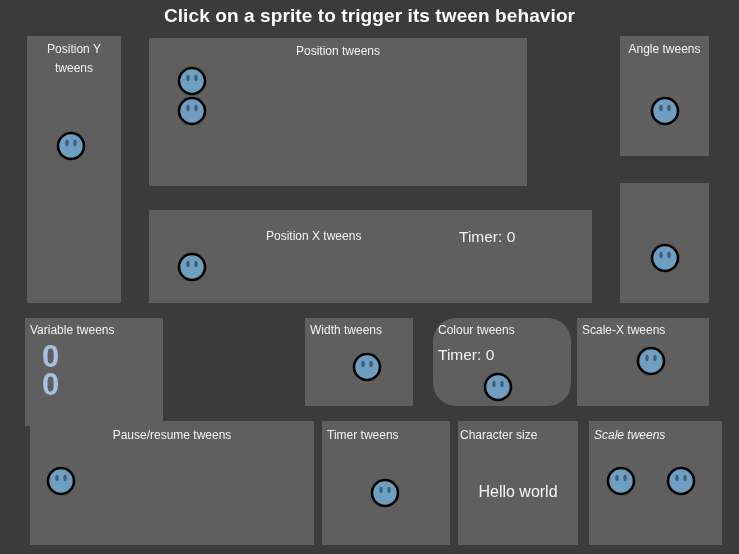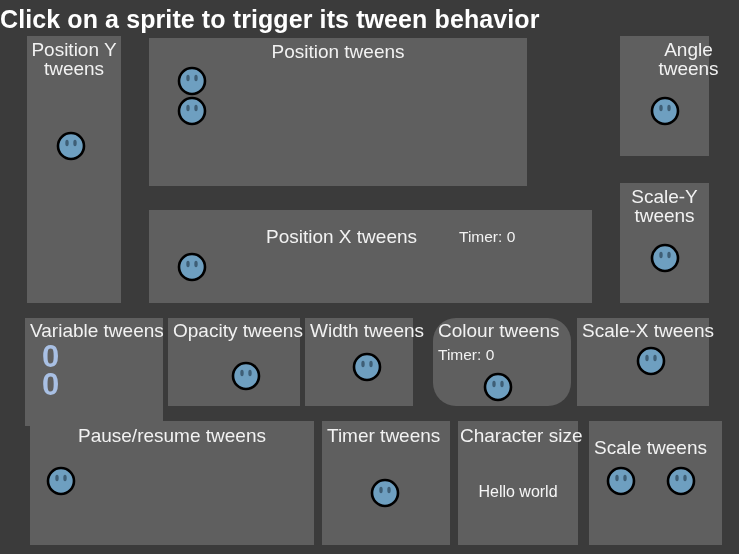--- a/index.html
+++ b/index.html
@@ -19,34 +19,35 @@
     left: 0; top: 0;
     width: 739px;
     height: 554px;
     background: #3b3b3b;
   }
   .title {
     position: absolute;
     left: 0;
     top: 5px;
     width: 739px;
+    text-align: center;
     color: #ffffff;
-    font-size: 25px;
+    font-size: 19px;
     font-weight: bold;
     letter-spacing: 0.1px;
   }
   .panel {
     position: absolute;
     background: #5f5f5f;
     box-sizing: border-box;
   }
   .panel-label {
     position: absolute;
     color: #f2f2f2;
-    font-size: 19px;
+    font-size: 12px;
     white-space: nowrap;
     line-height: 19px;
   }
   .label-center {
     left: 0;
     width: 100%;
     text-align: center;
   }
   .label-left {
     left: 5px;
@@ -119,32 +120,31 @@
     <div class="sprite" style="left:28px; top:58px;">
       <svg width="30" height="30" viewBox="0 0 30 30">
         <circle cx="15" cy="15" r="13" fill="#6e9fc0" stroke="#000000" stroke-width="2.6"></circle>
         <ellipse cx="11" cy="12" rx="1.7" ry="3.3" fill="#3f5f76"></ellipse>
         <ellipse cx="19" cy="12" rx="1.7" ry="3.3" fill="#3f5f76"></ellipse>
       </svg>
     </div>
   </div>
 
   <div class="panel" style="left:620px; top:36px; width:89px; height:120px;">
-    <div class="panel-label label-wrapc" style="top:4px;padding-left:24px;">Angle tweens</div>
+    <div class="panel-label label-wrapc" style="top:4px;">Angle tweens</div>
     <div class="sprite" style="left:30px; top:60px;">
       <svg width="30" height="30" viewBox="0 0 30 30">
         <circle cx="15" cy="15" r="13" fill="#6e9fc0" stroke="#000000" stroke-width="2.6"></circle>
         <ellipse cx="11" cy="12" rx="1.7" ry="3.3" fill="#3f5f76"></ellipse>
         <ellipse cx="19" cy="12" rx="1.7" ry="3.3" fill="#3f5f76"></ellipse>
       </svg>
     </div>
   </div>
 
   <div class="panel" style="left:620px; top:183px; width:89px; height:120px;">
-    <div class="panel-label label-wrapc" style="top:4px;">Scale-Y tweens</div>
     <div class="sprite" style="left:30px; top:60px;">
       <svg width="30" height="30" viewBox="0 0 30 30">
         <circle cx="15" cy="15" r="13" fill="#6e9fc0" stroke="#000000" stroke-width="2.6"></circle>
         <ellipse cx="11" cy="12" rx="1.7" ry="3.3" fill="#3f5f76"></ellipse>
         <ellipse cx="19" cy="12" rx="1.7" ry="3.3" fill="#3f5f76"></ellipse>
       </svg>
     </div>
   </div>
 
   <div class="panel" style="left:149px; top:210px; width:443px; height:93px;text-decoration:underline;">
@@ -158,30 +158,20 @@
       </svg>
     </div>
   </div>
 
   <div class="panel" style="left:25px; top:318px; width:138px; height:108px;">
     <div class="panel-label label-left" style="top:3px;">Variable tweens</div>
     <div class="bignum" style="left:17px; top:24px;">0</div>
     <div class="bignum" style="left:17px; top:52px;">0</div>
   </div>
 
-  <div class="panel" style="left:168px; top:318px; width:132px; height:88px;">
-    <div class="panel-label label-left" style="top:3px;">Opacity tweens</div>
-    <div class="sprite" style="left:63px; top:43px;">
-      <svg width="30" height="30" viewBox="0 0 30 30">
-        <circle cx="15" cy="15" r="13" fill="#6e9fc0" stroke="#000000" stroke-width="2.6"></circle>
-        <ellipse cx="11" cy="12" rx="1.7" ry="3.3" fill="#3f5f76"></ellipse>
-        <ellipse cx="19" cy="12" rx="1.7" ry="3.3" fill="#3f5f76"></ellipse>
-      </svg>
-    </div>
-  </div>
 
   <div class="panel" style="left:305px; top:318px; width:108px; height:88px;">
     <div class="panel-label label-left" style="top:3px;">Width tweens</div>
     <div class="sprite" style="left:47px; top:34px;">
       <svg width="30" height="30" viewBox="0 0 30 30">
         <circle cx="15" cy="15" r="13" fill="#6e9fc0" stroke="#000000" stroke-width="2.6"></circle>
         <ellipse cx="11" cy="12" rx="1.7" ry="3.3" fill="#3f5f76"></ellipse>
         <ellipse cx="19" cy="12" rx="1.7" ry="3.3" fill="#3f5f76"></ellipse>
       </svg>
     </div>
@@ -231,21 +221,21 @@
       </svg>
     </div>
   </div>
 
   <div class="panel" style="left:458px; top:421px; width:120px; height:124px;">
     <div class="panel-label label-left" style="top:5px; left:2px;">Character size</div>
     <div class="hello" style="top:62px;">Hello world</div>
   </div>
 
   <div class="panel" style="left:589px; top:421px; width:133px; height:124px;">
-    <div class="panel-label label-left" style="top:17px;">Scale tweens</div>
+    <div class="panel-label label-left" style="top:5px;font-style:italic;">Scale tweens</div>
     <div class="sprite" style="left:17px; top:45px;">
       <svg width="30" height="30" viewBox="0 0 30 30">
         <circle cx="15" cy="15" r="13" fill="#6e9fc0" stroke="#000000" stroke-width="2.6"></circle>
         <ellipse cx="11" cy="12" rx="1.7" ry="3.3" fill="#3f5f76"></ellipse>
         <ellipse cx="19" cy="12" rx="1.7" ry="3.3" fill="#3f5f76"></ellipse>
       </svg>
     </div>
     <div class="sprite" style="left:77px; top:45px;">
       <svg width="30" height="30" viewBox="0 0 30 30">
         <circle cx="15" cy="15" r="13" fill="#6e9fc0" stroke="#000000" stroke-width="2.6"></circle>

